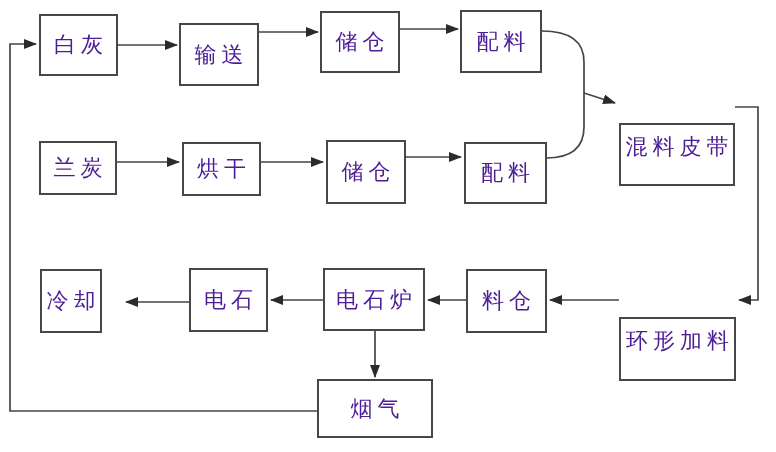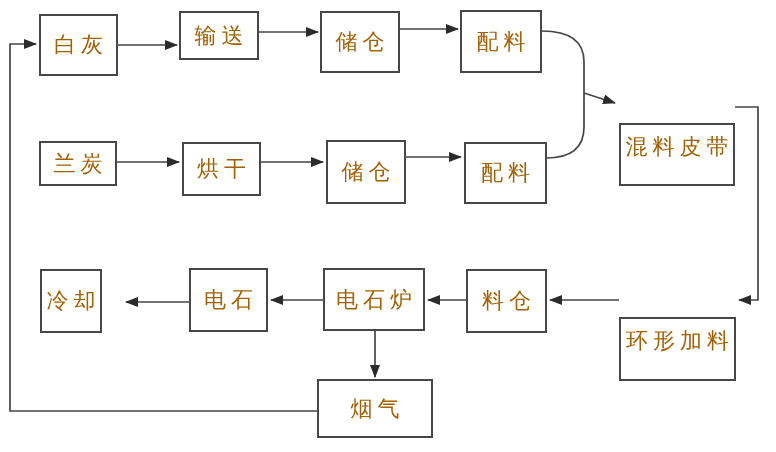--- a/index.html
+++ b/index.html
@@ -27,21 +27,21 @@
     position: absolute;
     box-sizing: border-box;
     border: 2px solid #474747;
     background: #ffffff;
     display: flex;
     align-items: center;
     justify-content: center;
     font-size: 22px;
     letter-spacing: 5px;
     padding-left: 5px; 
-    color: #a16207;
+    color: #4c1d95;
     white-space: nowrap;
   }
   .node.top-text {
     align-items: flex-start;
     padding-top: 7px;
     margin-top: 48px;
   }
   .edge {
     fill: none;
     stroke: #454545;
@@ -77,25 +77,25 @@
     <path class="edge" d="M466,300 H428" marker-end="url(#arrow)"></path>
     <path class="edge" d="M323,300 H271" marker-end="url(#arrow)"></path>
     <path class="edge" d="M189,302 H126" marker-end="url(#arrow)"></path>
 
     <path class="edge" d="M375,331 V377" marker-end="url(#arrow)"></path>
 
     <path class="edge" d="M317,411 H10 V44 H36" marker-end="url(#arrow)"></path>
   </svg>
 
   <div class="node" style="left:39px;top:14px;width:79px;height:62px">白灰</div>
-  <div class="node" style="left:179px;top:11px;width:80px;height:49px">输送</div>
+  <div class="node" style="left:179px;top:23px;width:80px;height:63px">输送</div>
   <div class="node" style="left:320px;top:11px;width:80px;height:62px">储仓</div>
   <div class="node" style="left:460px;top:10px;width:82px;height:63px">配料</div>
 
-  <div class="node" style="left:39px;top:141px;width:78px;height:45px">兰炭</div>
+  <div class="node" style="left:39px;top:141px;width:78px;height:54px">兰炭</div>
   <div class="node" style="left:182px;top:142px;width:79px;height:54px">烘干</div>
   <div class="node" style="left:326px;top:140px;width:80px;height:64px">储仓</div>
   <div class="node" style="left:464px;top:142px;width:83px;height:62px">配料</div>
 
   <div class="node top-text" style="left:619px;top:75px;width:116px;height:63px">混料皮带</div>
 
   <div class="node" style="left:40px;top:269px;width:62px;height:64px">冷却</div>
   <div class="node" style="left:323px;top:268px;width:102px;height:63px">电石炉</div>
   <div class="node" style="left:189px;top:268px;width:79px;height:64px">电石</div>
   <div class="node" style="left:466px;top:269px;width:81px;height:64px">料仓</div>

